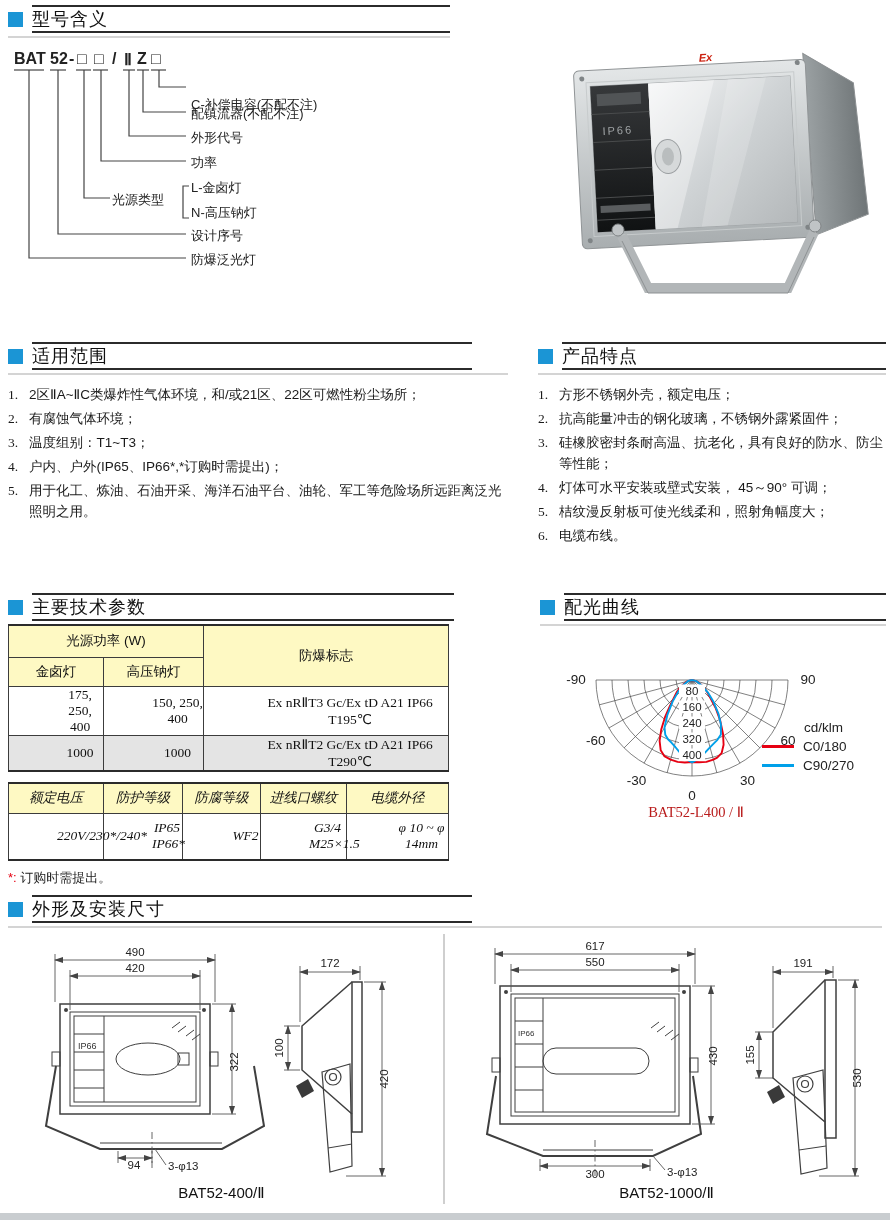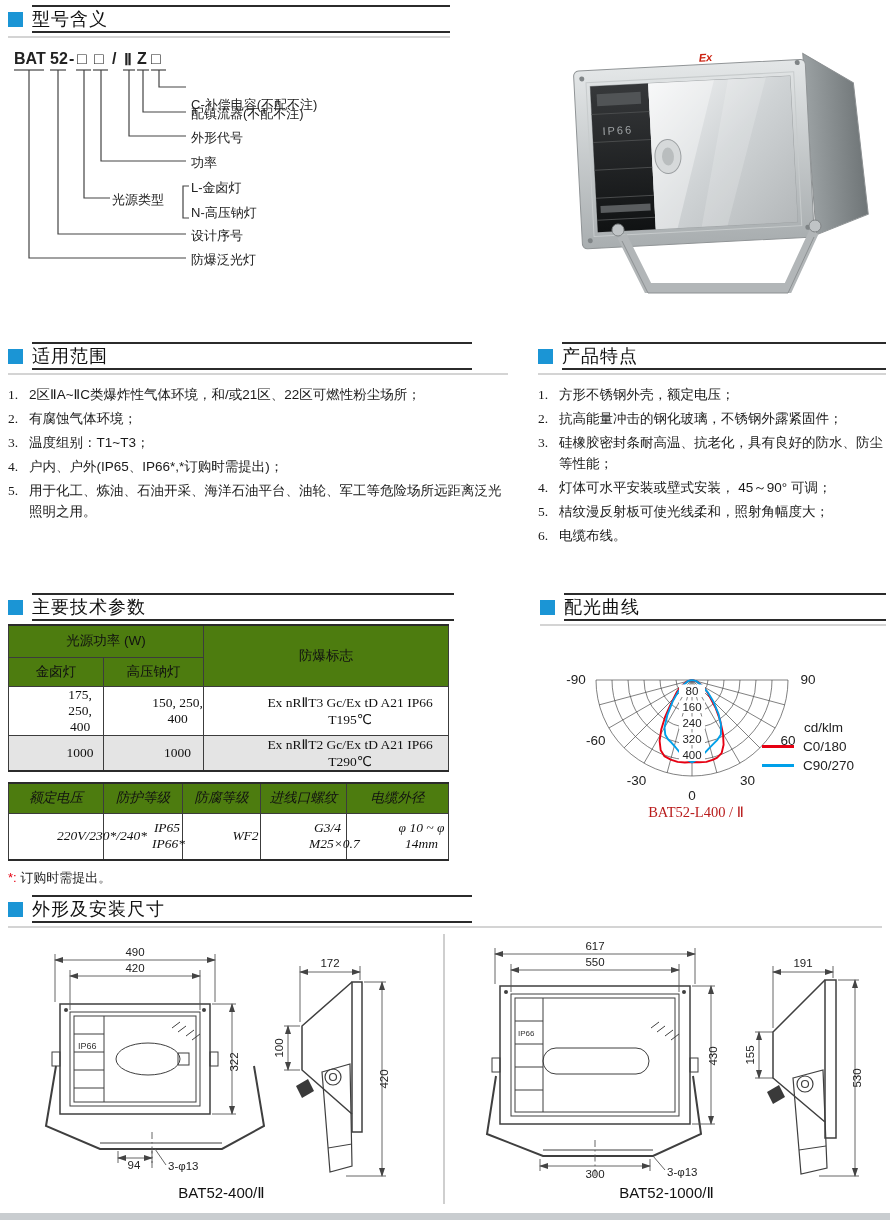--- a/index.html
+++ b/index.html
@@ -14,21 +14,21 @@
   .li{display:flex;margin-bottom:3px;font-size:13.5px;line-height:1.55;color:#1a1a1a;}
   .li .num{width:21px;flex:none;font-family:"Liberation Serif",serif;}
   .li .txt{flex:1;}
   
   #model-diagram{position:absolute;left:8px;top:48px;width:530px;height:240px;}
   #model-diagram .code{position:absolute;top:2px;font-size:16px;color:#222;font-weight:bold;white-space:nowrap;}
   .ml{position:absolute;left:183px;font-size:13px;color:#222;white-space:nowrap;}
   
   .t{border-collapse:collapse;width:440px;table-layout:fixed;border-top:2px solid #2b2b2b;border-bottom:2px solid #2b2b2b;}
   .t td{border:1px solid #3c3c3c;text-align:center;vertical-align:middle;padding:0;font-size:13.5px;color:#111;}
-  .t .hc{background:#4d7c0f;font-family:"Liberation Sans",sans-serif;}
+  .t .hc{background:#fef9c3;font-family:"Liberation Sans",sans-serif;}
   .t .dc{font-family:"Liberation Serif",serif;padding-left:48px;}
   .t .alt{background:#e4e4e4;}
   .fnote{margin-top:8px;font-size:13px;color:#222;}
   .fnote .star{color:#e60012;}
   
   #curve-wrap{position:relative;width:346px;height:196px;margin-top:8px;}
   #curve-legend{position:absolute;left:222px;top:84px;width:130px;font-size:13.5px;color:#222;}
   .leg-row{display:flex;align-items:center;height:19px;}
   .leg-unit{padding-left:42px;height:19px;line-height:19px;}
   .leg-swatch{width:32px;height:2.5px;margin-right:9px;flex:none;}
@@ -270,21 +270,21 @@
       </tr>
       <tr style="height:46px">
         <td class="dc">220V/230*/240*</td>
         <td class="dc">
           <div>IP65</div>
           <div>IP66*</div>
         </td>
         <td class="dc">WF2</td>
         <td class="dc">
           <div>G3/4</div>
-          <div>M25×0.7</div>
+          <div>M25×1.5</div>
         </td>
         <td class="dc">φ 10 ~ φ 14mm</td>
       </tr>
     </tbody>
       </table>
     <div class="fnote">
       <span class="star">*:</span>
       <span>订购时需提出。</span>
     </div>
   </div>

